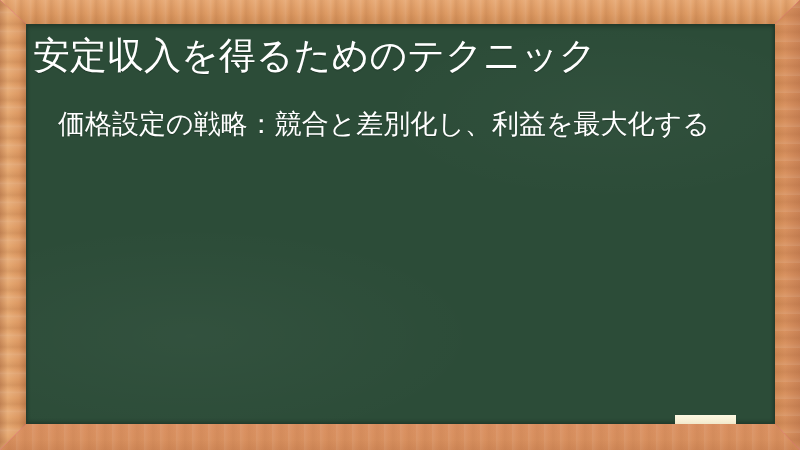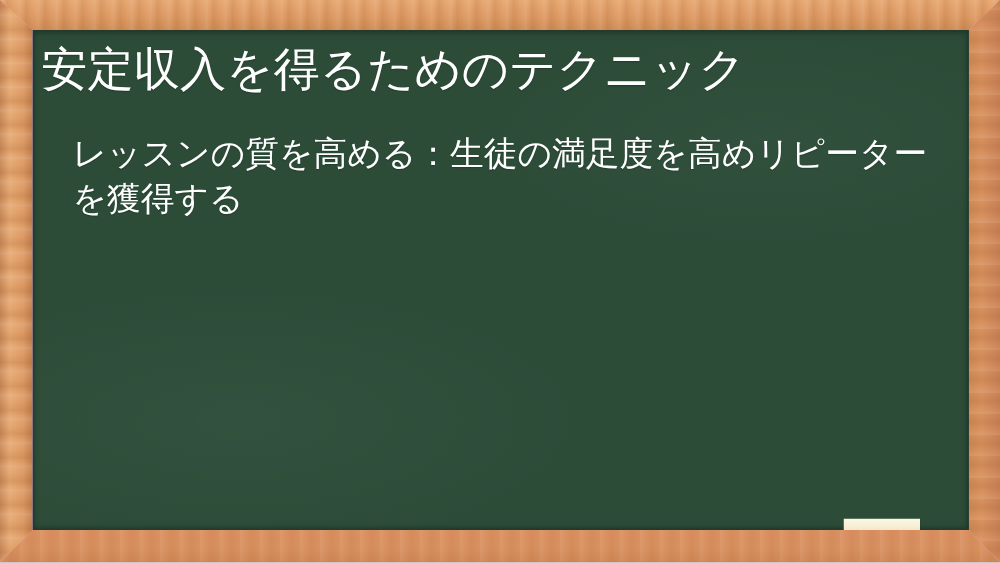--- a/index.html
+++ b/index.html
@@ -14,21 +14,21 @@
     font-family: "DejaVu Sans", "Liberation Sans", sans-serif;
   }
 
   
   .slide {
     position: relative;
     width: 800px;
     height: 450px;
     box-sizing: border-box;
     overflow: hidden;
-    background: #f9a8d4;
+    background: #ec4899;
   }
 
   
   .frame-side {
     position: absolute;
     overflow: hidden;
   }
   .frame-top {
     left: 0; top: 0; width: 800px; height: 24px;
     background:
@@ -161,21 +161,21 @@
   <div class="frame-side frame-bottom"></div>
   <div class="frame-side frame-left"></div>
   <div class="frame-side frame-right"></div>
 
   <div class="board">
     <div class="board-inner">
 
       <div class="title">安定収入を得るためのテクニック</div>
 
       <ul class="bullets">
-        <li class="bullet">レッスンの質を高める：生徒の満足度を高めリピーターを獲得する</li>
+        <li class="bullet">価格設定の戦略：競合と差別化し、利益を最大化する</li>
       </ul>
 
       <div class="chalk"></div>
 
     </div>
   </div>
 
 </div>
 
 </body></html>

